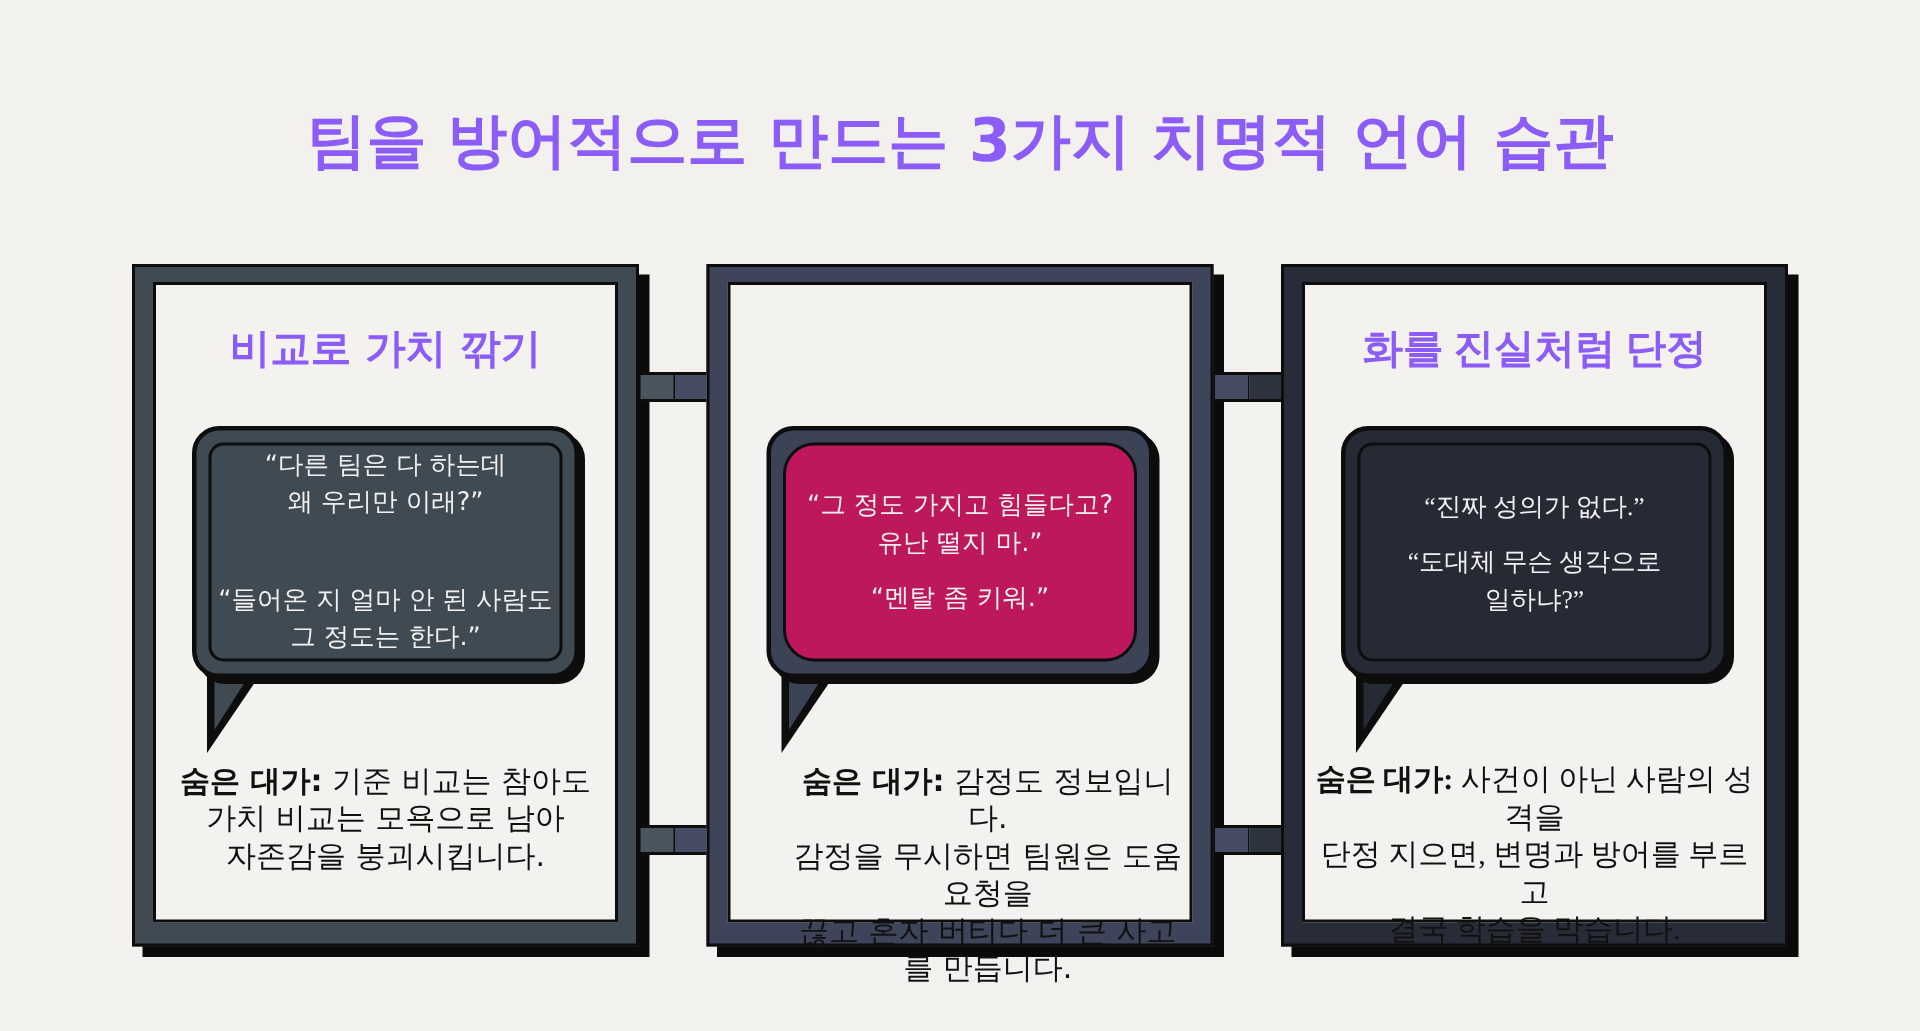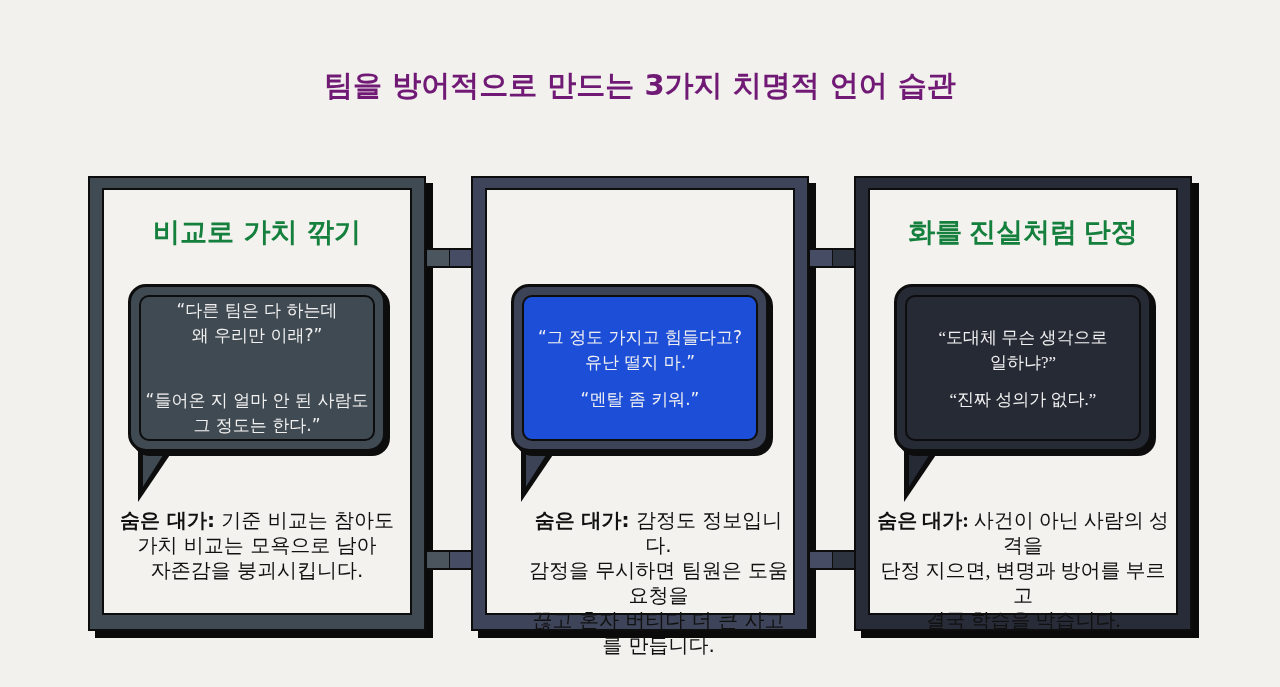--- a/index.html
+++ b/index.html
@@ -4,39 +4,39 @@
   <style>
     html, body { margin: 0; padding: 0; }
     body {
       width: 1280px; height: 687px; overflow: hidden;
       background: #f2f1ed;
       font-family: "DejaVu Sans", "Liberation Sans", sans-serif;
       position: relative;
     }
     .title {
       position: absolute; left: 0; right: 0; top: 66px;
-      text-align: center; font-size: 29px; font-weight: bold; color: #701a75;
+      text-align: center; font-size: 40px; font-weight: bold; color: #8b5cf6;
       letter-spacing: 0px;
     }
     .panel {
       position: absolute; top: 176px; width: 338px; height: 455px;
       box-sizing: border-box;
     }
     .panel .frame {
       position: absolute; left: 0; top: 0; width: 338px; height: 455px;
       box-sizing: border-box; border: 2px solid #0d0d0d;
       box-shadow: 7px 7px 0 #0a0a0a;
     }
     .panel .inner {
       position: absolute; left: 14px; top: 12px; right: 14px; bottom: 16px;
       background: #f3f2ee; border: 2px solid #0d0d0d;
     }
     .panel h2 {
       position: absolute; left: 0; right: 0; top: 38px; margin: 0;
-      text-align: center; font-size: 27px; font-weight: bold; color: #15803d;
+      text-align: center; font-size: 27px; font-weight: bold; color: #8b5cf6;
     }
     .bubble {
       position: absolute; left: 40px; top: 108px; width: 258px; height: 168px;
       border-radius: 18px; border: 3px solid #0d0d0d; box-sizing: border-box;
       box-shadow: 4px 4px 0 #0d0d0d;
     }
     .bubble .bin {
       position: absolute; left: 8px; top: 8px; right: 8px; bottom: 8px;
       border-radius: 10px; border: 2px solid #0d0d0d;
       display: flex; flex-direction: column; justify-content: center; align-items: center;
@@ -86,44 +86,44 @@
 </div>
 
 <div class="panel" style="left:471px;">
   <div class="frame" style="background:#3e4459;"></div>
   <div class="inner"></div>
   <svg class="tail" viewBox="0 0 70 60">
     <polygon points="6,0 44,0 6,56" fill="#0d0d0d"></polygon>
     <polygon points="10,0 38,0 10,44" fill="#3d4357" stroke="#0d0d0d" stroke-width="2"></polygon>
   </svg>
   <div class="bubble" style="background:#3d4357;">
-    <div class="bin" style="background:#1d4ed8;">
+    <div class="bin" style="background:#be185d;border-radius:21px;">
       <p style="white-space:pre-line;">“그 정도 가지고 힘들다고?
 유난 떨지 마.”</p>
       <p style="white-space:pre-line;">“멘탈 좀 키워.”</p>
     </div>
   </div>
   <div class="cost" style="white-space:pre-line;margin-left:37px;"><b>숨은 대가:</b><span> 감정도 정보입니다.
 감정을 무시하면 팀원은 도움 요청을
 끊고 혼자 버티다 더 큰 사고를 만듭니다.</span></div>
 </div>
 
 <div class="panel" style="left:854px;font-family:Liberation Serif, serif;">
   <div class="frame" style="background:#272c38;"></div>
   <div class="inner"></div>
   <h2>화를 진실처럼 단정</h2>
   <svg class="tail" viewBox="0 0 70 60">
     <polygon points="6,0 44,0 6,56" fill="#0d0d0d"></polygon>
     <polygon points="10,0 38,0 10,44" fill="#262a35" stroke="#0d0d0d" stroke-width="2"></polygon>
   </svg>
   <div class="bubble" style="background:#262a35;">
     <div class="bin" style="background:#262a35;">
+      <p style="white-space:pre-line;">“진짜 성의가 없다.”</p>
       <p style="white-space:pre-line;">“도대체 무슨 생각으로
 일하냐?”</p>
-      <p style="white-space:pre-line;">“진짜 성의가 없다.”</p>
     </div>
   </div>
   <div class="cost" style="white-space:pre-line;"><b>숨은 대가:</b><span> 사건이 아닌 사람의 성격을
 단정 지으면, 변명과 방어를 부르고
 결국 학습을 막습니다.</span></div>
 </div>
 
 <div class="connector" style="left:427px; top:248px;">
     <span style="background:#4a555e;"></span>
     <span style="background:#464c63;"></span>

